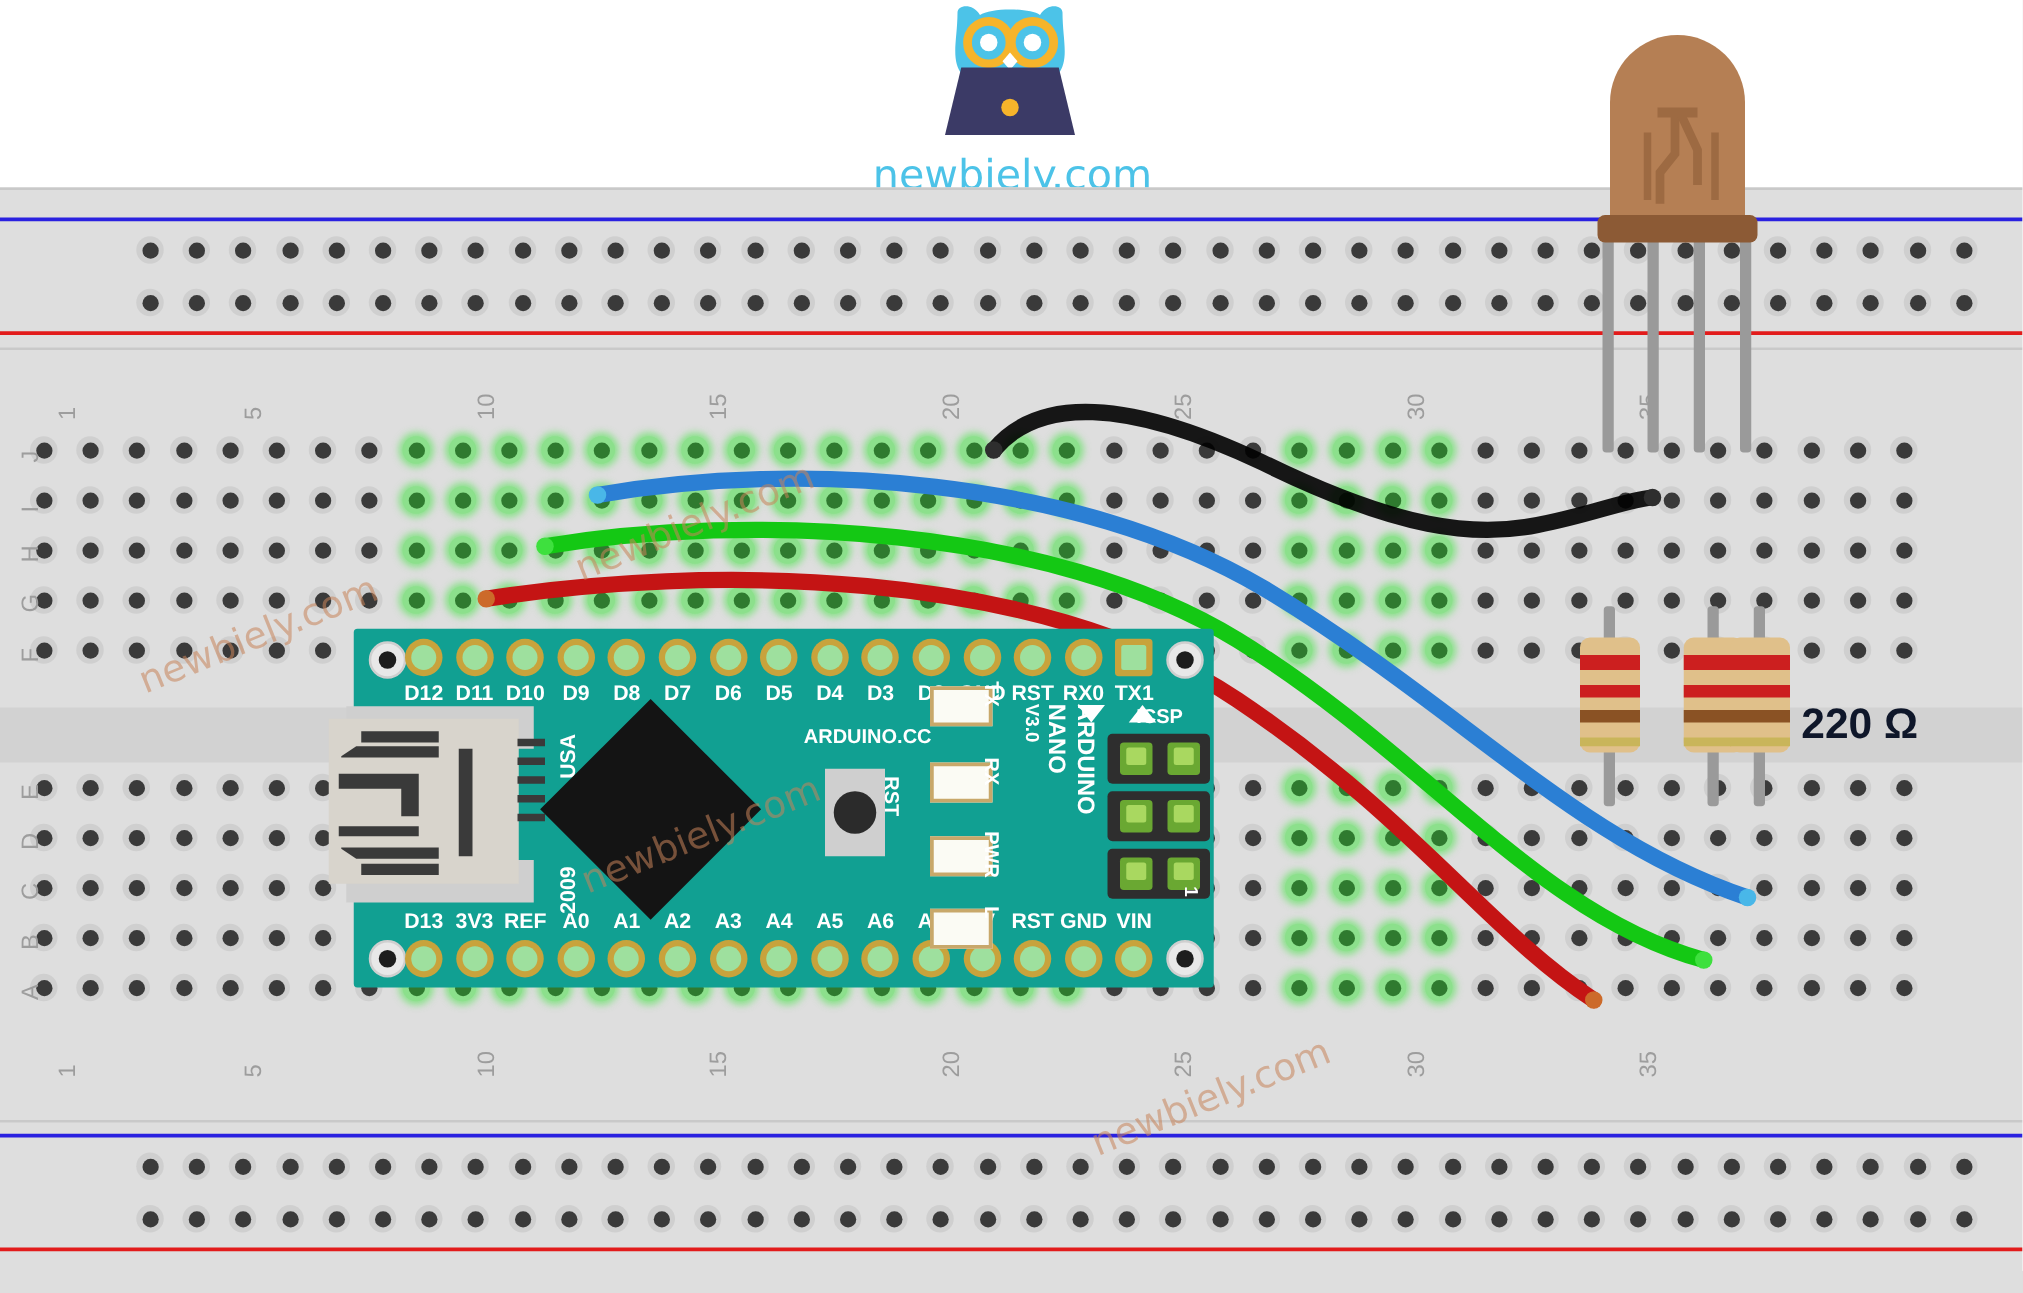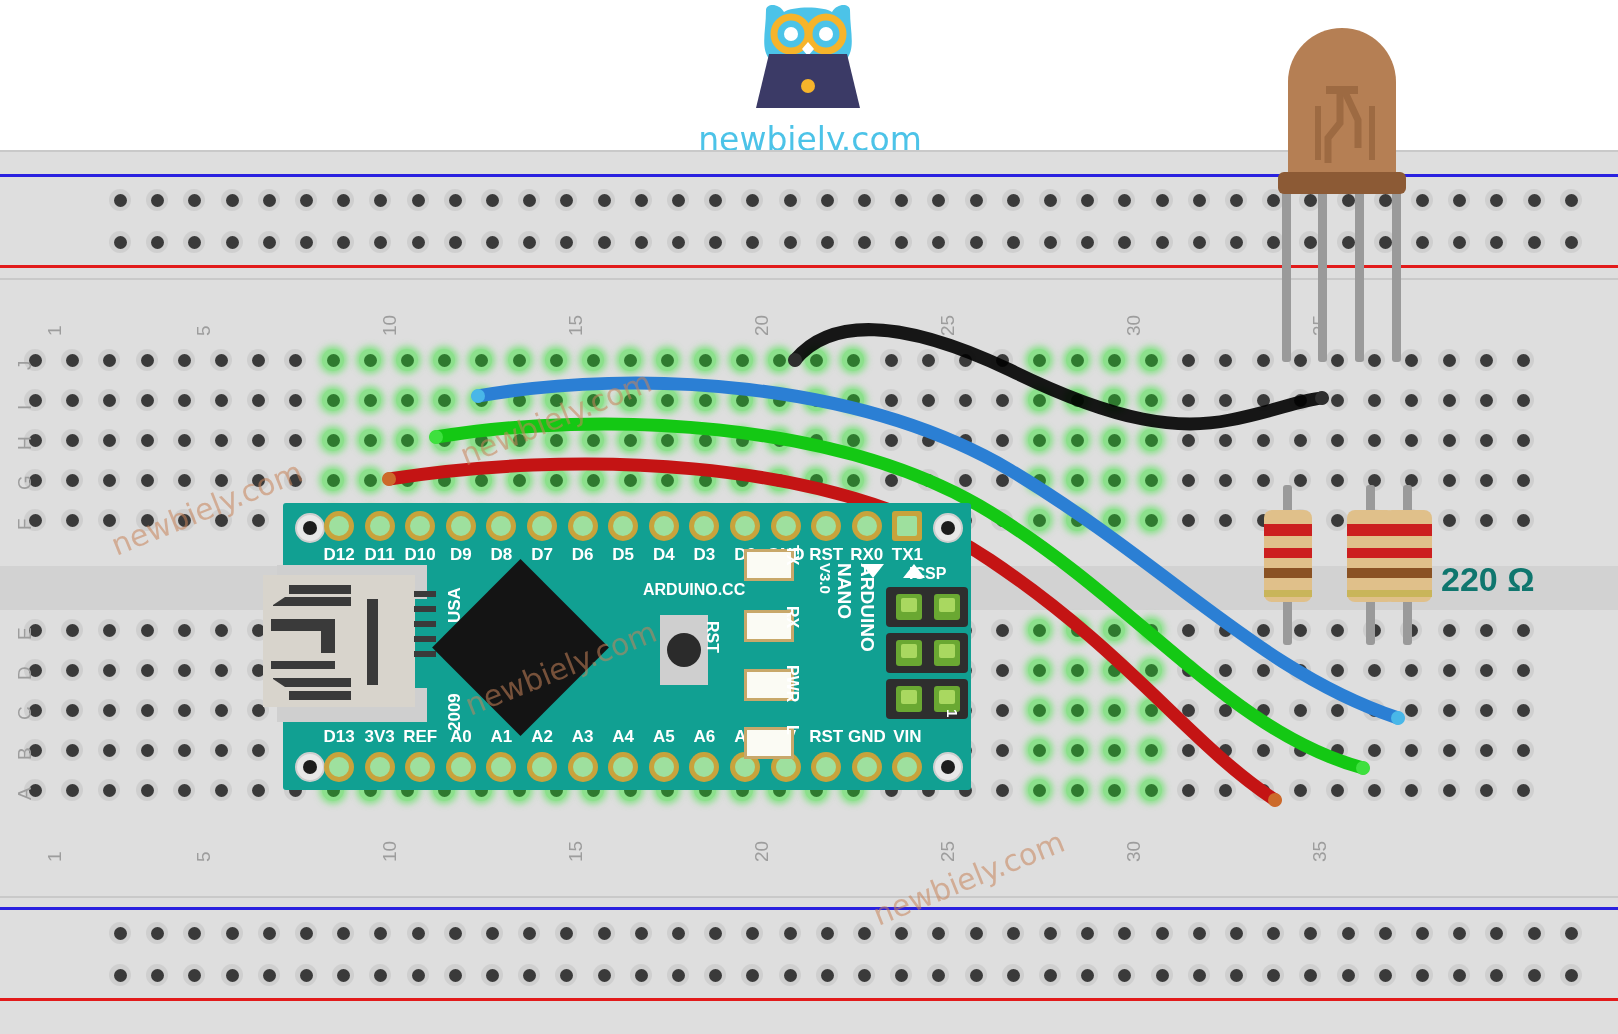--- a/index.html
+++ b/index.html
@@ -65,21 +65,21 @@
   .icsp-pad::after{content:"";position:absolute;left:5px;top:4px;width:16px;height:14px;
        background:#a9d860;border-radius:2px;}
   .tri{position:absolute;width:0;height:0;}
 
   
   .leg{position:absolute;background:#9a9a9a;border-radius:3px;}
   .rgbled-dome{position:absolute;background:#b57f54;border-radius:60px 60px 6px 6px;}
   .rgbled-base{position:absolute;background:#8c5a35;border-radius:6px;}
   .res-body{position:absolute;background:#e0c08a;border-radius:8px;}
   .band{position:absolute;width:100%;}
-  .ohm{position:absolute;color:#0f766e;font-size:34px;font-weight:bold;
+  .ohm{position:absolute;color:#0f172a;font-size:34px;font-weight:bold;
        font-family:"Liberation Sans",sans-serif;}
 
   
   .wm{position:absolute;color:#c8845a;opacity:.55;font-size:30px;
       font-family:"DejaVu Sans",sans-serif;white-space:nowrap;
       transform:rotate(-22deg);transform-origin:left top;pointer-events:none;}
   svg{display:block;overflow:visible;}
 </style>
 </head>
 <body>

